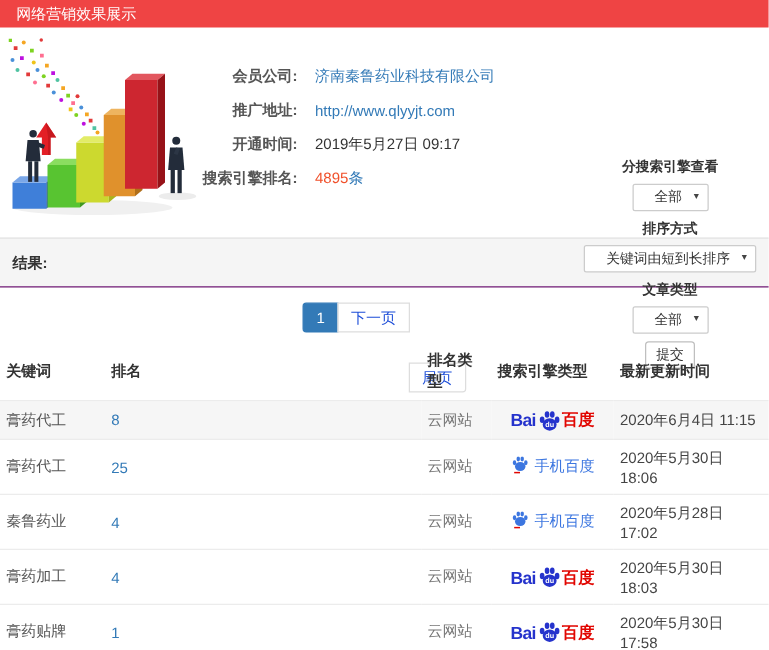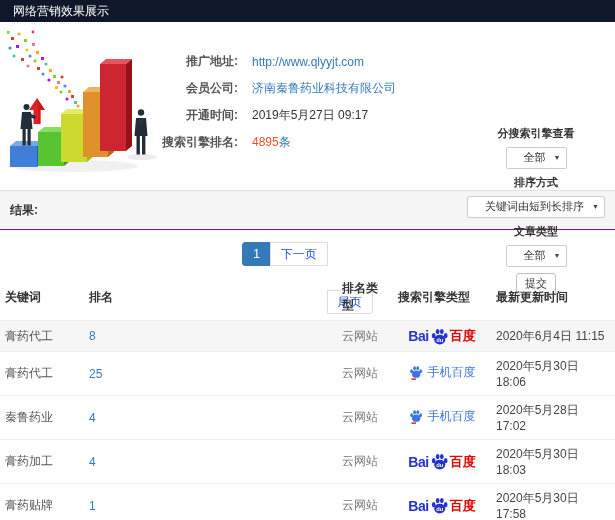--- a/index.html
+++ b/index.html
@@ -1,20 +1,20 @@
 <!DOCTYPE html>
 <html><head>
 <meta charset="utf-8">
 <style>
   * { margin:0; padding:0; box-sizing:border-box; }
   html,body { width:615px; height:520px; overflow:hidden; background:#fff;
               font-family:"Liberation Sans","DejaVu Sans",sans-serif; font-size:12px; color:#333; }
 
   
-  .titlebar { height:22px; background:#0f172a; color:#fff; line-height:22px;
+  .titlebar { height:22px; background:#ef4444; color:#fff; line-height:22px;
               padding-left:13px; font-size:12px; }
 
   
   .top-section { position:relative; height:168px; }
   .illustration { position:absolute; left:2px; top:4px; }
   .info-list { position:absolute; left:156px; top:26px; }
   .info-row { display:flex; align-items:center; height:27px; }
   .i-label { width:82px; text-align:right; font-weight:bold; color:#555; }
   .i-value { margin-left:14px; color:#333; }
   .i-link  { color:#337ab7; text-decoration:none; cursor:pointer; }
@@ -53,21 +53,21 @@
   .c-keyword { color:#555; }
   .c-rank a  { color:#337ab7; text-decoration:none; cursor:pointer; }
   .c-type    { color:#777; }
   .c-engine  { text-align:center; }
   .c-time    { color:#444; }
 
   
   .baidu-logo { display:inline-flex; align-items:center; gap:1px; }
   .b-bai { color:#2533cc; font-weight:bold; font-size:14px; letter-spacing:-0.5px; }
   .b-cn  { color:#e10601; font-weight:bold; font-size:13px; }
-  .mobile-logo { display:inline-flex; align-items:center; gap:5px; }
+  .mobile-logo { display:inline-flex; gap:5px; }
   .m-label { color:#3c76e0; font-size:12px; }
 </style>
 </head>
 <body>
 
 <div class="titlebar">
   <span>网络营销效果展示</span>
 </div>
 
 <div class="top-section">
@@ -148,26 +148,26 @@
       <circle cx="139" cy="86.5" r="3.2"></circle>
       <path d="M134,92 L144,92 L145.5,110 L132.5,110 Z"></path>
       <path d="M142,93 L140,98 L137,97 L139,92 Z" fill="#2c3645"></path>
       <rect x="134.5" y="110" width="3.4" height="18.5"></rect>
       <rect x="140" y="110" width="3.4" height="18.5"></rect>
     </g>
   </svg>
 
   <div class="info-list">
     <div class="info-row">
+      <span class="i-label">会员公司:</span>
+      <a class="i-value i-link">济南秦鲁药业科技有限公司</a>
+    </div>
+    <div class="info-row">
       <span class="i-label">推广地址:</span>
       <a class="i-value i-link">http://www.qlyyjt.com</a>
-    </div>
-    <div class="info-row">
-      <span class="i-label">会员公司:</span>
-      <a class="i-value i-link">济南秦鲁药业科技有限公司</a>
     </div>
     <div class="info-row">
       <span class="i-label">开通时间:</span>
       <span class="i-value">2019年5月27日 09:17</span>
     </div>
     <div class="info-row">
       <span class="i-label">搜索引擎排名:</span>
       <span class="i-value"><span class="i-count">4895</span><span class="i-unit">条</span></span>
     </div>
   </div>

